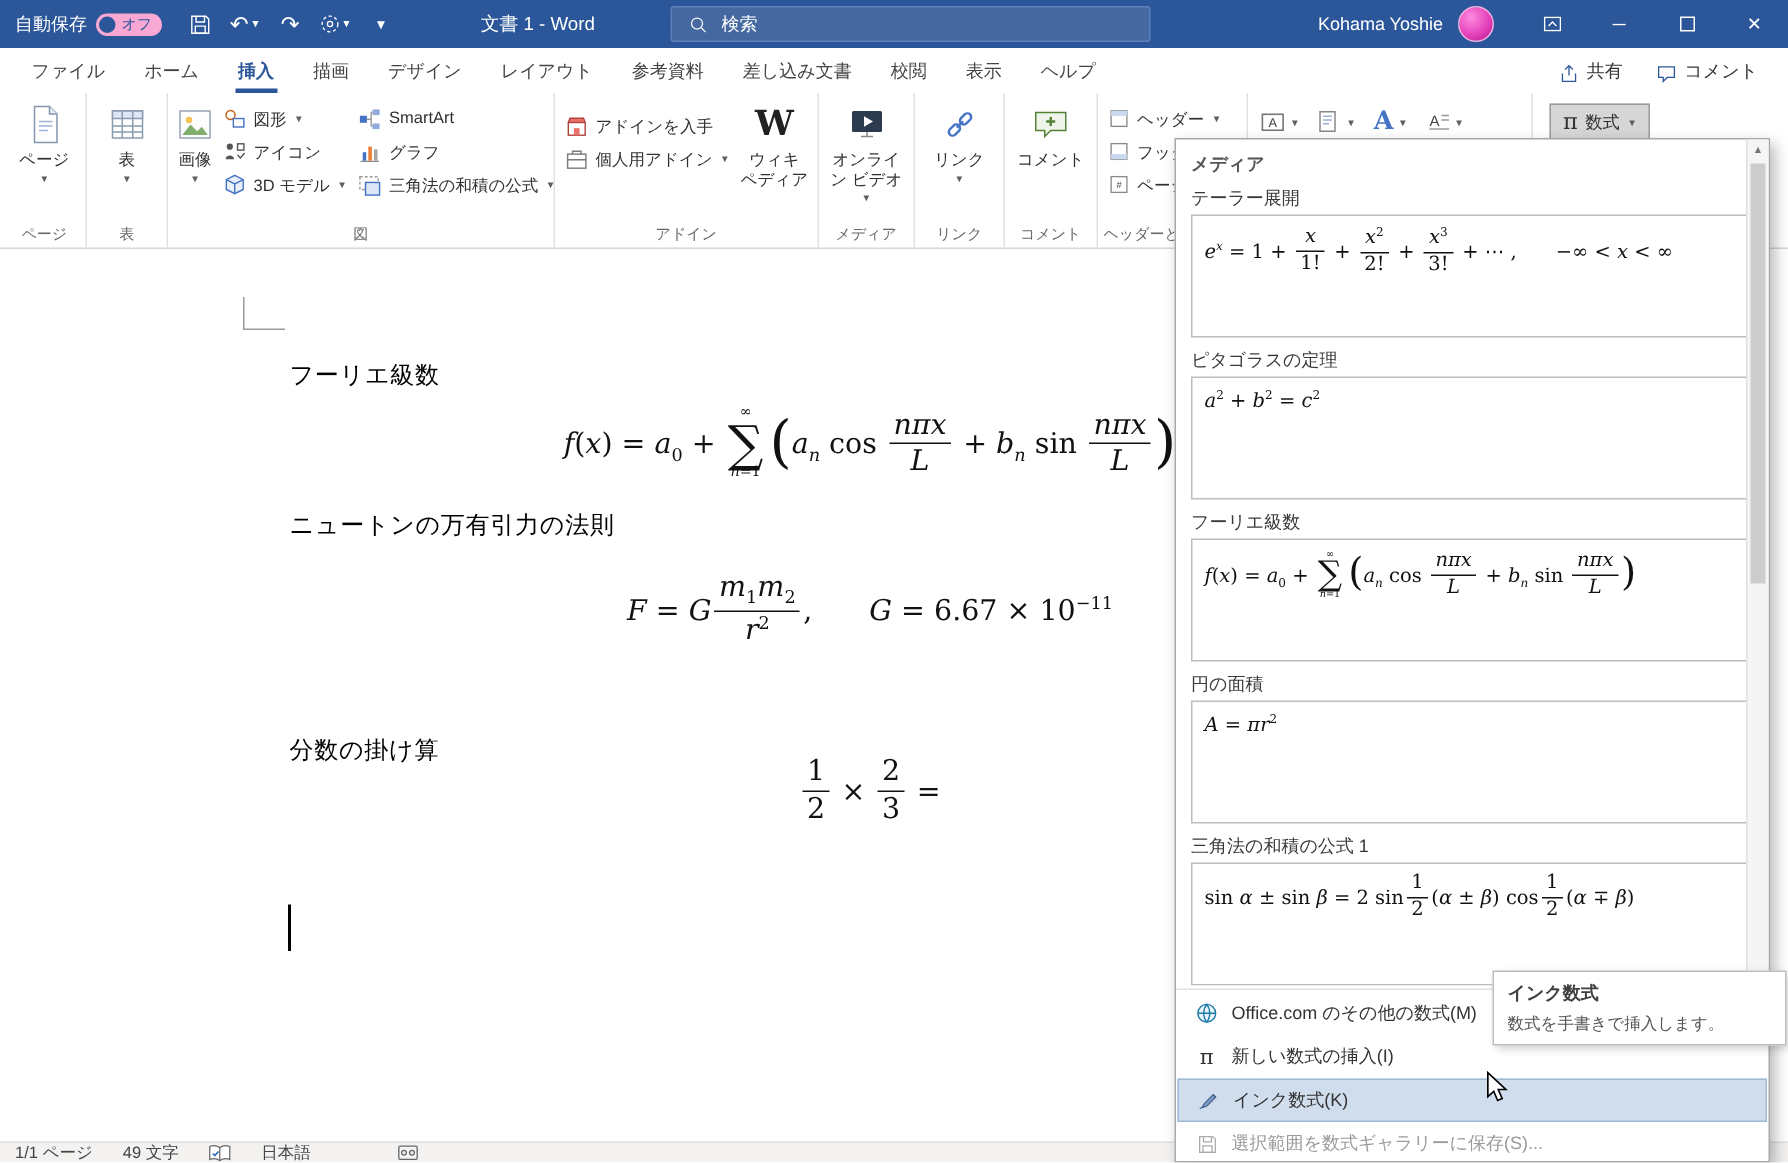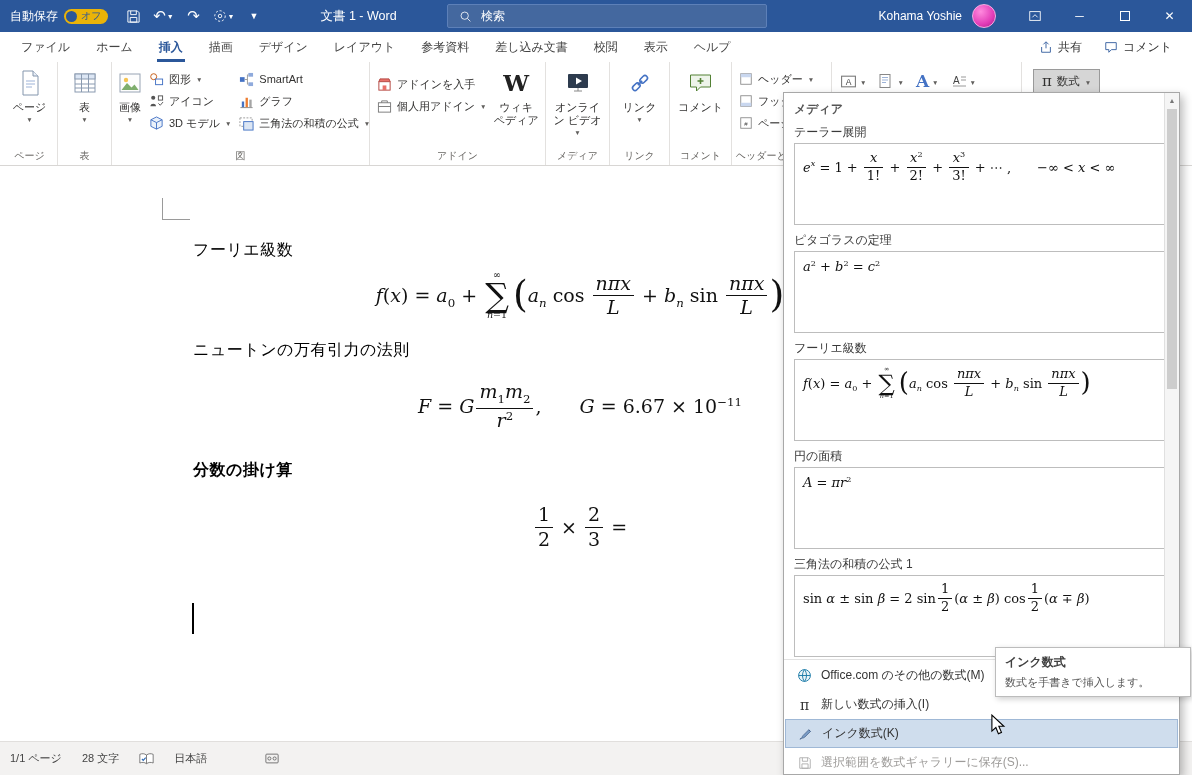--- a/index.html
+++ b/index.html
@@ -3,40 +3,40 @@
 <meta charset="utf-8">
 <style>
 *{margin:0;padding:0;box-sizing:border-box;}
 html,body{width:1192px;height:775px;}
 body{font-family:"Liberation Sans","DejaVu Sans",sans-serif;position:relative;overflow:hidden;background:#fff;color:#323130;}
 svg{display:block;}
 
 
 .titlebar{position:absolute;top:0;left:0;right:0;height:32px;background:#2b579a;display:flex;align-items:center;color:#fff;z-index:20;}
 .autosave{display:flex;align-items:center;gap:6px;padding:0 10px;font-size:12px;text-align:center;}
-.pill{display:inline-flex;align-items:center;gap:4px;background:#eab308;border-radius:8px;height:15px;padding:1px 7px 1px 2px;color:#2b579a;font-size:10px;}
+.pill{display:inline-flex;align-items:center;gap:4px;background:#f9a8d4;border-radius:8px;height:15px;padding:1px 7px 1px 2px;color:#2b579a;font-size:10px;}
 .knob{width:11px;height:11px;border-radius:50%;background:#2b579a;}
 .qat{width:30px;height:32px;display:flex;align-items:center;justify-content:center;background:none;border:none;color:#fff;font-size:15px;cursor:default;}
 .qat .mini{font-size:7px;margin-left:1px;}
 .doc-title{font-size:12.5px;margin-left:52px;white-space:nowrap;}
 .search{position:absolute;left:447px;top:4px;width:320px;height:24px;background:#44689f;border:1px solid #5d80b8;border-radius:2px;display:flex;align-items:center;gap:9px;padding:0 11px;font-size:12px;color:#fff;}
 .tb-right{margin-left:auto;display:flex;align-items:center;height:32px;}
 .user-name{font-size:12px;margin-right:10px;}
 .avatar{width:24px;height:24px;border-radius:50%;background:radial-gradient(circle at 35% 30%,#ff8ade,#e23db8 60%,#a81a88);margin-right:16px;border:1px solid #f2aee2;}
 .winbtn{width:45px;height:32px;display:flex;align-items:center;justify-content:center;color:#fff;background:none;border:none;font-size:12px;}
 .maxico{width:10px;height:10px;border:1px solid #fff;display:inline-block;}
 
 
 .tabrow{position:absolute;top:32px;left:0;right:0;height:30px;background:#fff;display:flex;align-items:stretch;font-size:12px;z-index:19;}
 .tabs{display:flex;padding-left:8px;}
 .tab{display:flex;align-items:center;padding:0 13px;color:#444;position:relative;}
 .tab.active{color:#2b579a;font-weight:700;}
 .tab.active::after{content:"";position:absolute;left:11px;right:11px;bottom:0;height:3px;background:#2b579a;}
 .tabrow-right{margin-left:auto;display:flex;align-items:center;gap:6px;padding-right:12px;}
-.trbtn{display:flex;align-items:center;gap:5px;padding:3px 8px;color:#333;}
+.trbtn{display:flex;align-items:flex-end;gap:5px;padding:3px 8px;color:#333;}
 
 
 .ribbon{position:absolute;top:62px;left:0;right:0;height:104px;background:#fff;border-bottom:1px solid #d8d6d4;display:flex;padding-left:2px;z-index:18;}
 .rgroup{position:relative;border-right:1px solid #e3e1df;display:flex;align-items:flex-start;padding:3px 3px 16px;}
 .glabel{position:absolute;bottom:2px;left:0;right:0;text-align:center;font-size:10px;color:#696764;white-space:nowrap;overflow:hidden;}
 .bigbtn{display:flex;flex-direction:column;align-items:center;padding:3px 2px 0;font-size:11px;color:#323130;text-align:center;line-height:1.2;}
 .bigbtn .ic{height:30px;display:flex;align-items:center;}
 .bigbtn .lbl{margin-top:3px;}
 .chev{font-size:6.5px;color:#605e5c;margin-top:2px;}
 .scol{display:flex;flex-direction:column;margin-top:3px;}
@@ -61,21 +61,21 @@
 sup,sub{font-size:.62em;}
 .fr{display:inline-block;vertical-align:middle;text-align:center;line-height:1.15;margin:0 2px;position:relative;top:-.08em;}
 .fr .nu{display:block;padding:0 3px 1px;}
 .fr .de{display:block;border-top:1px solid currentColor;padding:1px 3px 0;}
 .sum{display:inline-flex;flex-direction:column;align-items:center;vertical-align:middle;line-height:1;margin:0 4px 0 2px;position:relative;top:-.1em;}
 .sum .sl{font-size:.5em;line-height:1.1;}
 .sum .sg{font-size:1.75em;line-height:.9;}
 .big{font-size:2em;vertical-align:middle;line-height:0;position:relative;top:-.08em;font-weight:300;}
 
 
-.statusbar{position:absolute;left:0;right:0;bottom:0;height:34px;background:#f3f2f1;border-top:1px solid #e1dfdd;display:flex;align-items:center;gap:20px;padding-left:10px;font-size:11px;color:#444;z-index:3;}
+.statusbar{position:absolute;left:0;right:0;bottom:0;height:14px;background:#f3f2f1;border-top:1px solid #e1dfdd;display:flex;align-items:center;gap:20px;padding-left:10px;font-size:11px;color:#444;z-index:3;}
 .stitem{display:flex;align-items:center;gap:5px;}
 
 
 .dropdown{position:absolute;left:783px;top:92px;width:397px;height:683px;background:#fff;border:1px solid #a8a8a8;box-shadow:3px 4px 9px rgba(0,0,0,.28);z-index:50;}
 .dd-header{font-size:12px;font-weight:700;color:#555;padding:8px 0 0 10px;}
 .gal{position:absolute;top:24px;left:0;right:2px;height:540px;padding:0 8px 0 10px;overflow:hidden;}
 .gal-name{font-size:12px;color:#3a3a3a;margin:8px 0 4px;height:14px;line-height:14px;}
 .gal-box{border:1px solid #bdbdbd;height:82px;padding:7px 8px;font-size:13px;overflow:hidden;background:#fff;}
 .dd-menu{position:absolute;left:0;right:0;top:566px;bottom:0;border-top:1px solid #e2e2e2;padding-top:1px;}
 .mi{display:flex;align-items:center;gap:8px;height:29px;padding:0 11px;font-size:12px;color:#333;margin:0 1px;}
@@ -427,28 +427,28 @@
 <div class="dhead" style="left:193px;top:240px;">フーリエ級数</div>
 <div class="deq math" style="left:320px;top:272px;width:520px;"><i>f</i>(<i>x</i>) = <i>a</i><sub>0</sub> + <span class="sum">
       <span class="sl">∞</span>
       <span class="sg">∑</span>
       <span class="sl"><i>n</i>=1</span>
     </span><span class="big">(</span><i>a</i><sub><i>n</i></sub> cos <span class="fr"><span class="nu"><i>nπx</i></span><span class="de"><i>L</i></span></span> + <i>b</i><sub><i>n</i></sub> sin <span class="fr"><span class="nu"><i>nπx</i></span><span class="de"><i>L</i></span></span><span class="big">)</span></div>
 
 <div class="dhead" style="left:193px;top:340px;">ニュートンの万有引力の法則</div>
 <div class="deq math" style="left:330px;top:383px;width:500px;"><i>F</i> = <i>G</i><span class="fr"><span class="nu"><i>m</i><sub>1</sub><i>m</i><sub>2</sub></span><span class="de"><i>r</i><sup>2</sup></span></span>,  <i>G</i> = 6.67 × 10<sup>−11</sup></div>
 
-<div class="dhead" style="left:193px;top:460px;font-weight:bold;">分数の掛け算</div>
+<div class="dhead" style="left:193px;top:490px;">分数の掛け算</div>
 <div class="deq math" style="left:430px;top:506px;width:300px;"><span class="fr"><span class="nu">1</span><span class="de">2</span></span> × <span class="fr"><span class="nu">2</span><span class="de">3</span></span> =</div>
 
 <div class="caret"></div>
 
 <div class="statusbar">
   <span class="stitem">1/1 ページ</span>
-  <span class="stitem">28 文字</span>
+  <span class="stitem">49 文字</span>
   <span class="stitem">
     <svg width="15" height="13" viewBox="0 0 18 14">
         <path d="M1 2c2.8-1.2 5.4-1 8 .8C11.6 1 14.2.8 17 2v10.4c-2.8-1.2-5.4-1-8 .8-2.6-1.8-5.2-2-8-.8z" fill="#fff" stroke="#666"></path>
         <path d="M9 2.8v10.4" stroke="#666"></path>
         <path d="M3.5 7.6l1.6 1.6L8 6" stroke="#2e6bb5" fill="none" stroke-width="1.4"></path>
       </svg>
   </span>
   <span class="stitem">日本語</span>
   <span class="stitem" style="margin-left:38px;">
     <svg width="14" height="11" viewBox="0 0 16 12">

